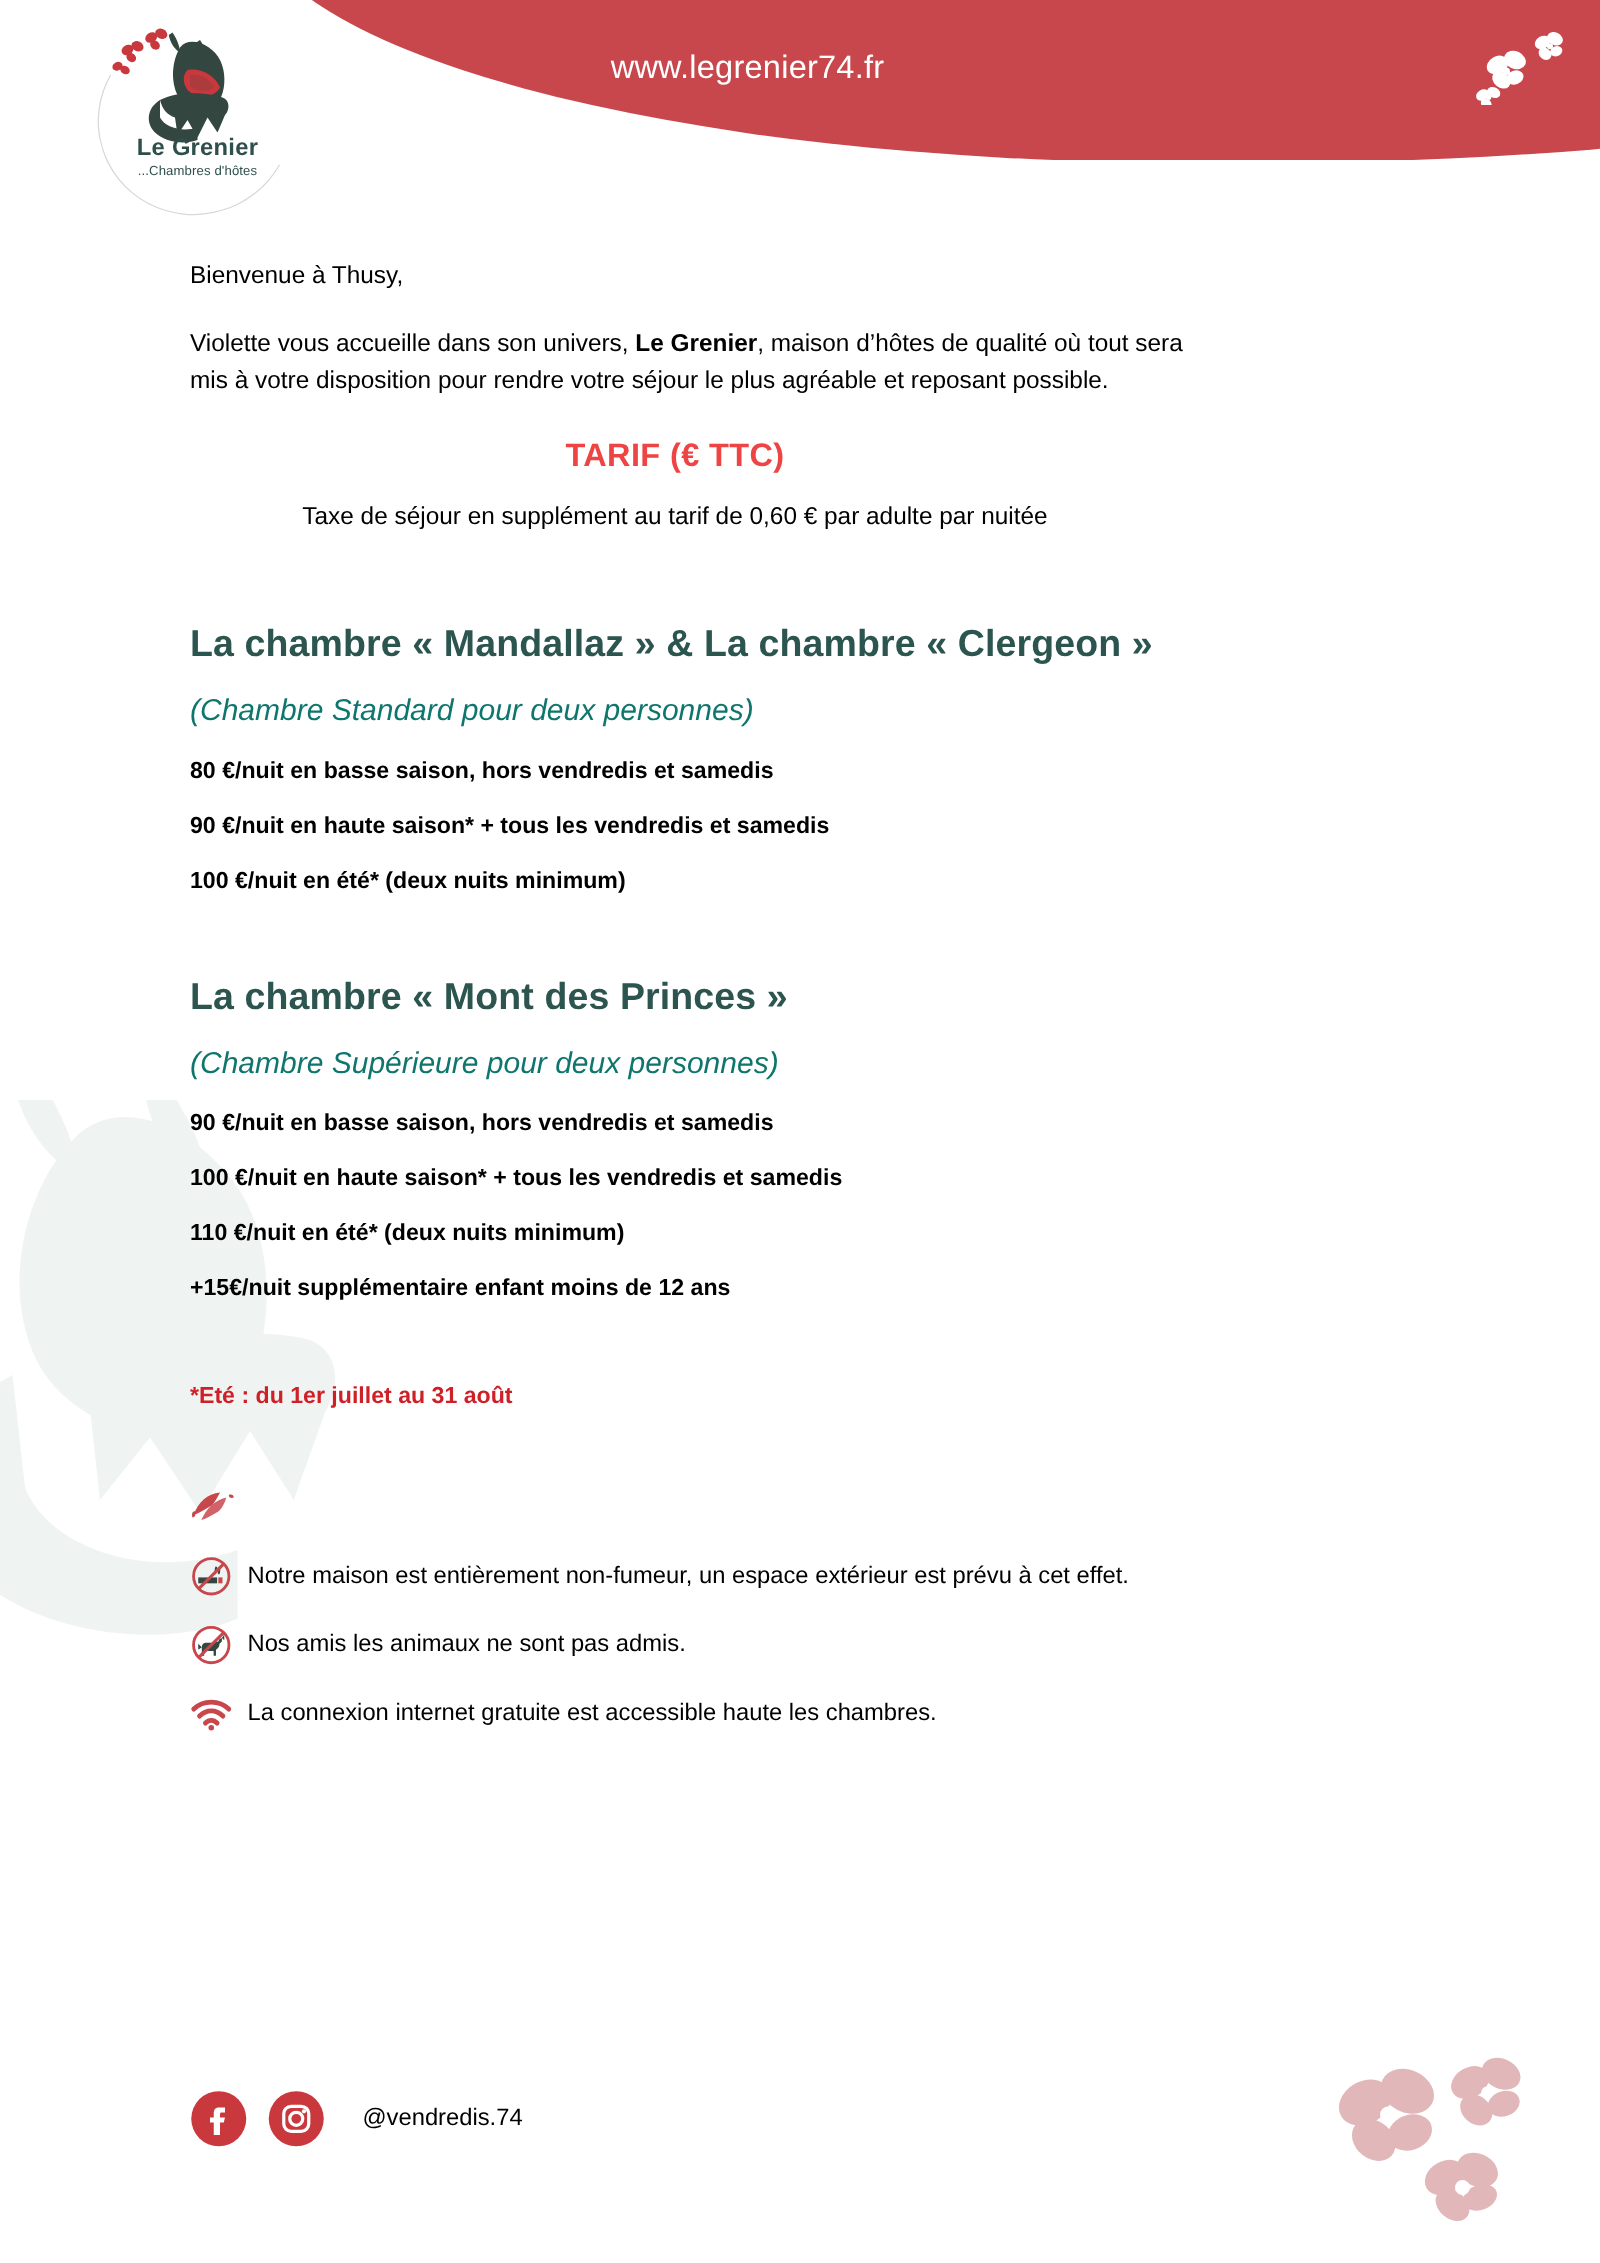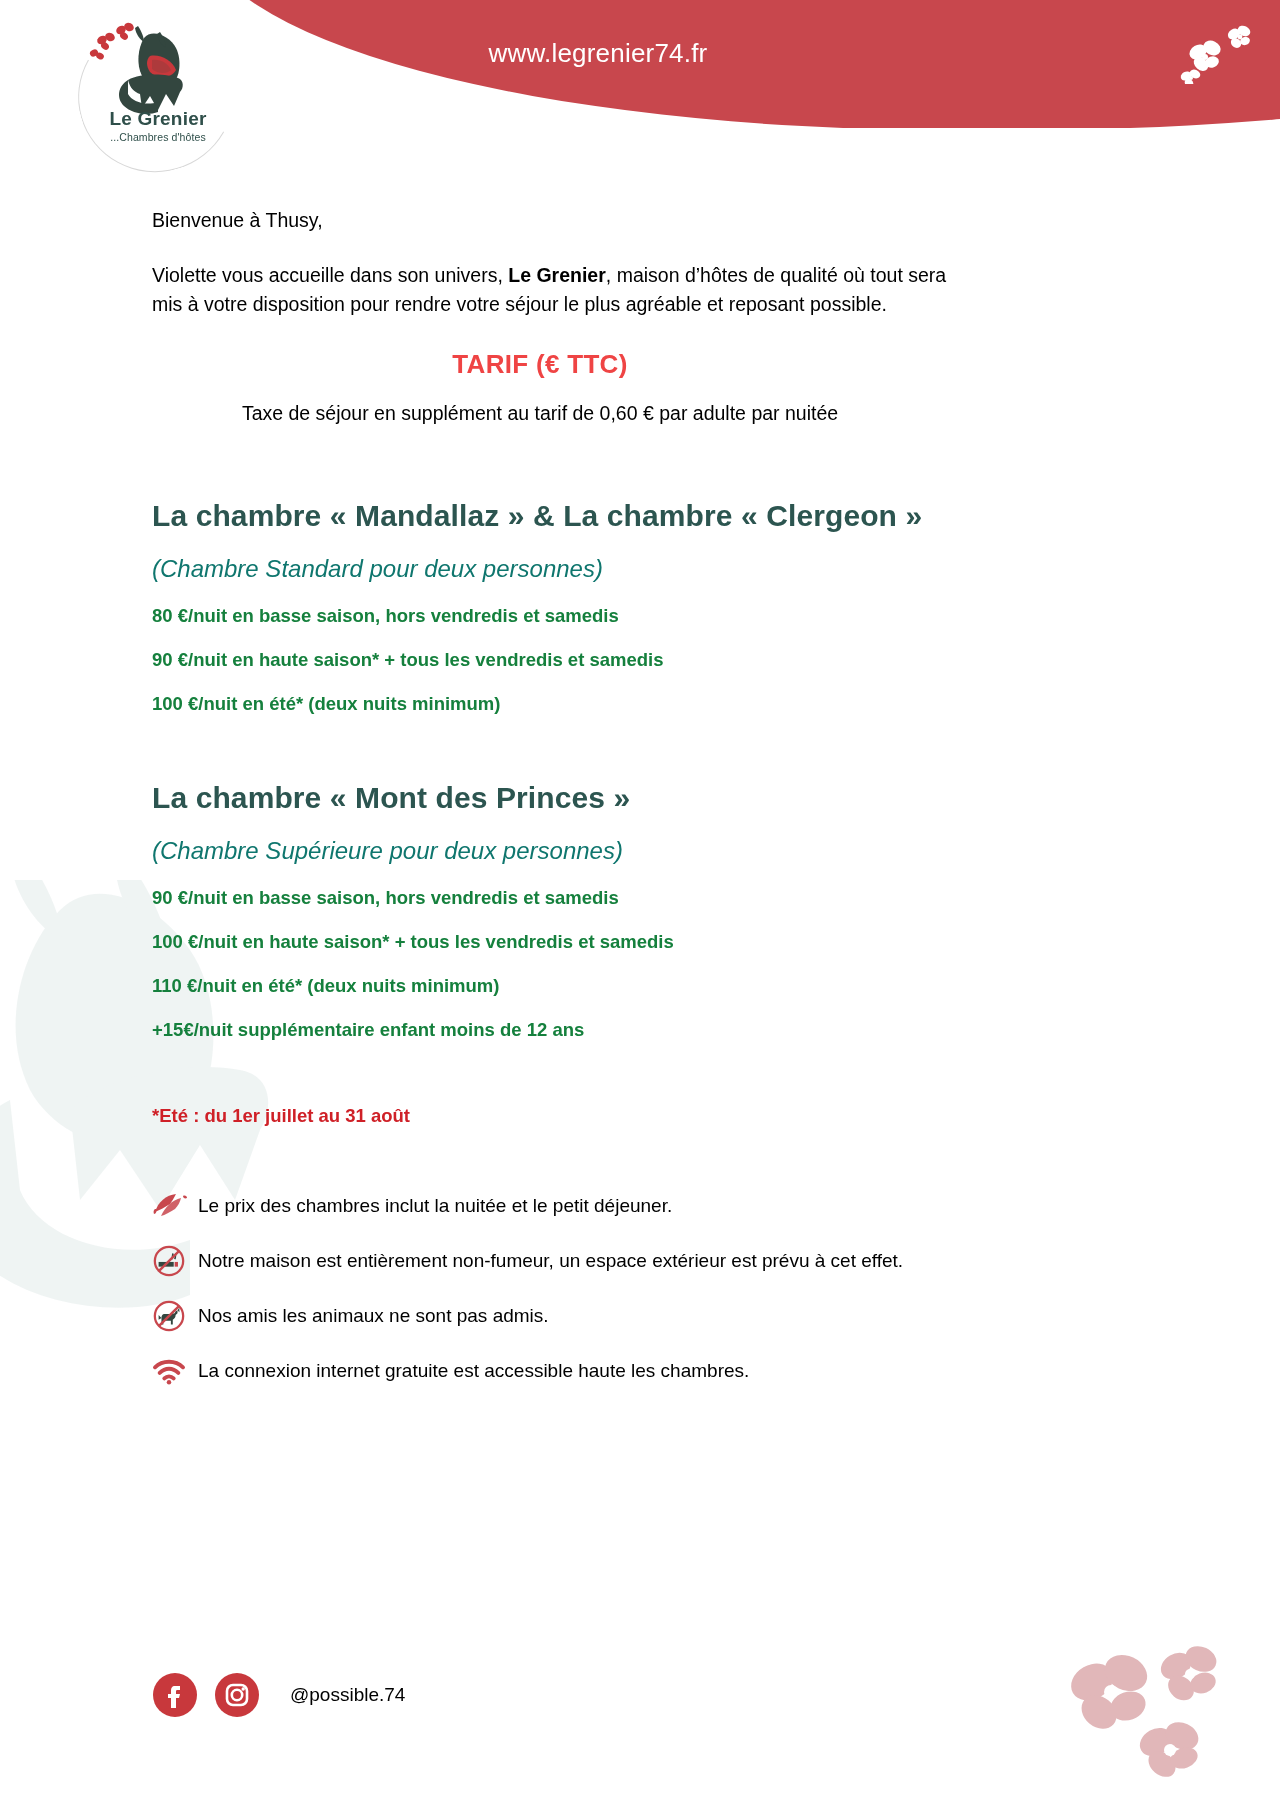--- a/index.html
+++ b/index.html
@@ -87,21 +87,21 @@
   .room-title {
     margin:0 0 0 152px;
     color:#2c5550; font-size:30px; font-weight:bold; letter-spacing:.1px;
   }
   .room-subtitle {
     margin:22px 0 0 152px;
     color:#0f766e; font-size:24px; font-style:italic;
   }
   .price-line {
     margin:22px 0 0 152px;
-    font-size:18.5px; font-weight:bold; color:#15803d;
+    font-size:18.5px; font-weight:bold; color:#000000;
   }
 
   .notes { margin-top:64px; }
   .note-red {
     margin:0 0 0 152px;
     color:#cf2027; font-size:18.5px; font-weight:bold;
   }
   .note-red + .note-red { margin-top:26px; }
   .note-red sup { font-size:.62em; vertical-align:super; }
 
@@ -228,21 +228,20 @@
       <span class="fact-icon">
         <svg viewBox="0 0 36 30" width="36" height="30">
           <g fill="#c8474d">
             <path d="M3 21 C6 11 14 4 24 3 C22 7 20 10 18 13 C13 16 8 19 3 21 Z"></path>
             <path d="M9 25 C13 16 20 9 29 7 C28 11 26 15 23 18 C18 21 13 24 9 25 Z" opacity=".85"></path>
             <path d="M2 23 C1 20 2 18 4 18 C5 20 4 23 2 23 Z"></path>
             <path d="M31 5 C33 4 35 5 35 7 C33 8 31 7 31 5 Z"></path>
           </g>
         </svg>
       </span>
-      <span class="fact-text">Le prix des chambres inclut la nuitée et le petit déjeuner.</span>
     </div>
 
     <div class="fact">
       <span class="fact-icon">
         <svg viewBox="0 0 36 36" width="34" height="34">
           <circle cx="18" cy="18" r="15" fill="none" stroke="#c8474d" stroke-width="2.4"></circle>
           <rect x="7" y="19" width="16" height="5" fill="#33463f"></rect>
           <rect x="24" y="19" width="3.5" height="5" fill="#c8474d"></rect>
           <path d="M21 16 C22.5 14 21 12 22.5 10" fill="none" stroke="#33463f" stroke-width="1.7"></path>
           <path d="M24 16 C25.5 14 24 12 25.5 10" fill="none" stroke="#33463f" stroke-width="1.7"></path>
@@ -294,21 +293,21 @@
     </svg>
   </span>
   <span class="social">
     <svg viewBox="0 0 46 46" width="46" height="46">
       <circle cx="23" cy="23" r="22" fill="#c8383c"></circle>
       <rect x="13" y="13" width="20" height="20" rx="6" fill="none" stroke="#ffffff" stroke-width="2.6"></rect>
       <circle cx="23" cy="23" r="5.2" fill="none" stroke="#ffffff" stroke-width="2.6"></circle>
       <circle cx="29.2" cy="17" r="1.7" fill="#ffffff"></circle>
     </svg>
   </span>
-  <span class="handle">@possible.74</span>
+  <span class="handle">@vendredis.74</span>
 </div>
 
 <div class="footer-flowers">
   <svg viewBox="0 0 200 160" width="200" height="160">
     <g fill="#d79fa2" opacity=".75">
       <ellipse cx="48" cy="52" rx="22" ry="17" transform="rotate(-30 48 52)"></ellipse>
       <ellipse cx="82" cy="43" rx="22" ry="17" transform="rotate(25 82 43)"></ellipse>
       <ellipse cx="55" cy="82" rx="19" ry="15" transform="rotate(40 55 82)"></ellipse>
       <ellipse cx="84" cy="76" rx="18" ry="14" transform="rotate(-20 84 76)"></ellipse>
       <circle cx="67" cy="62" r="7" fill="#ffffff"></circle>

